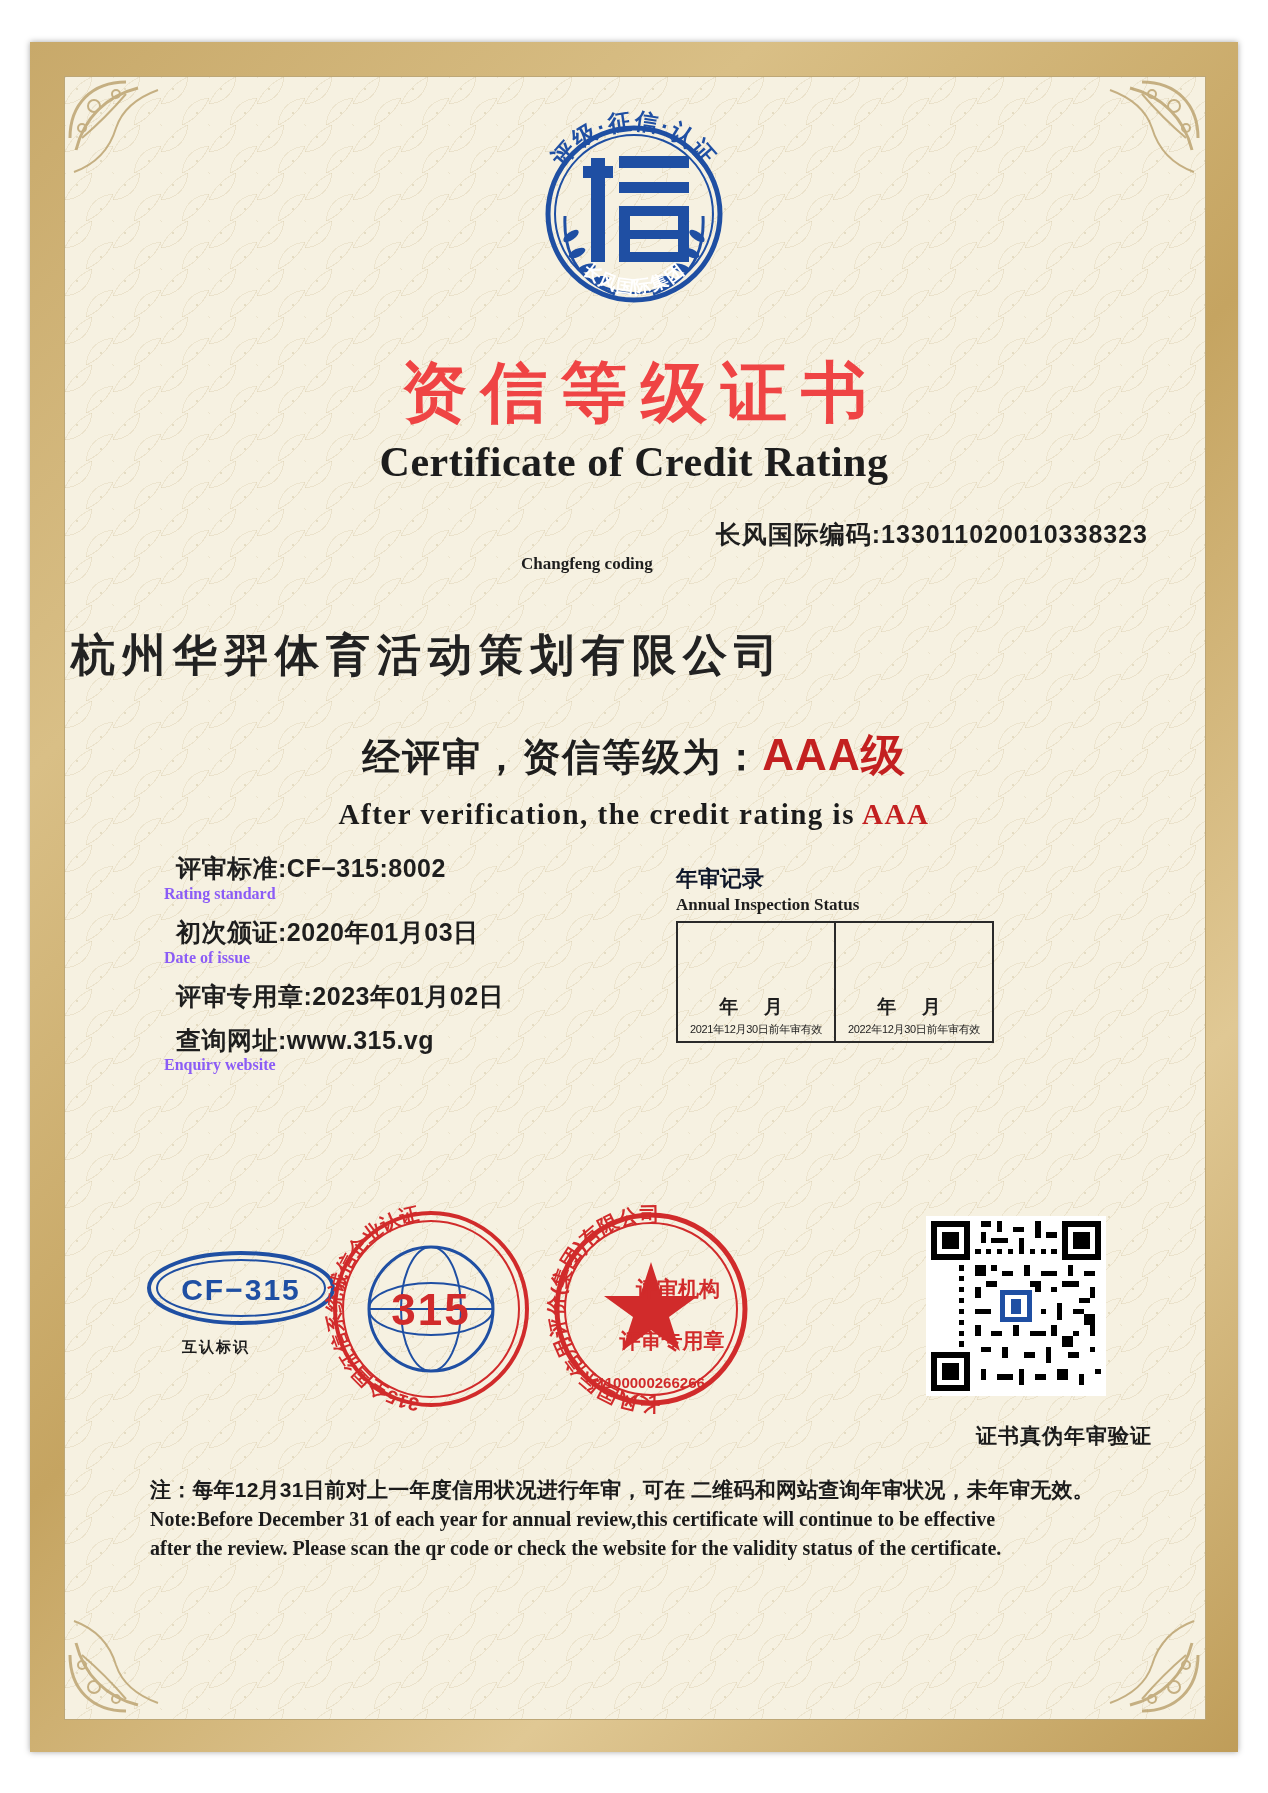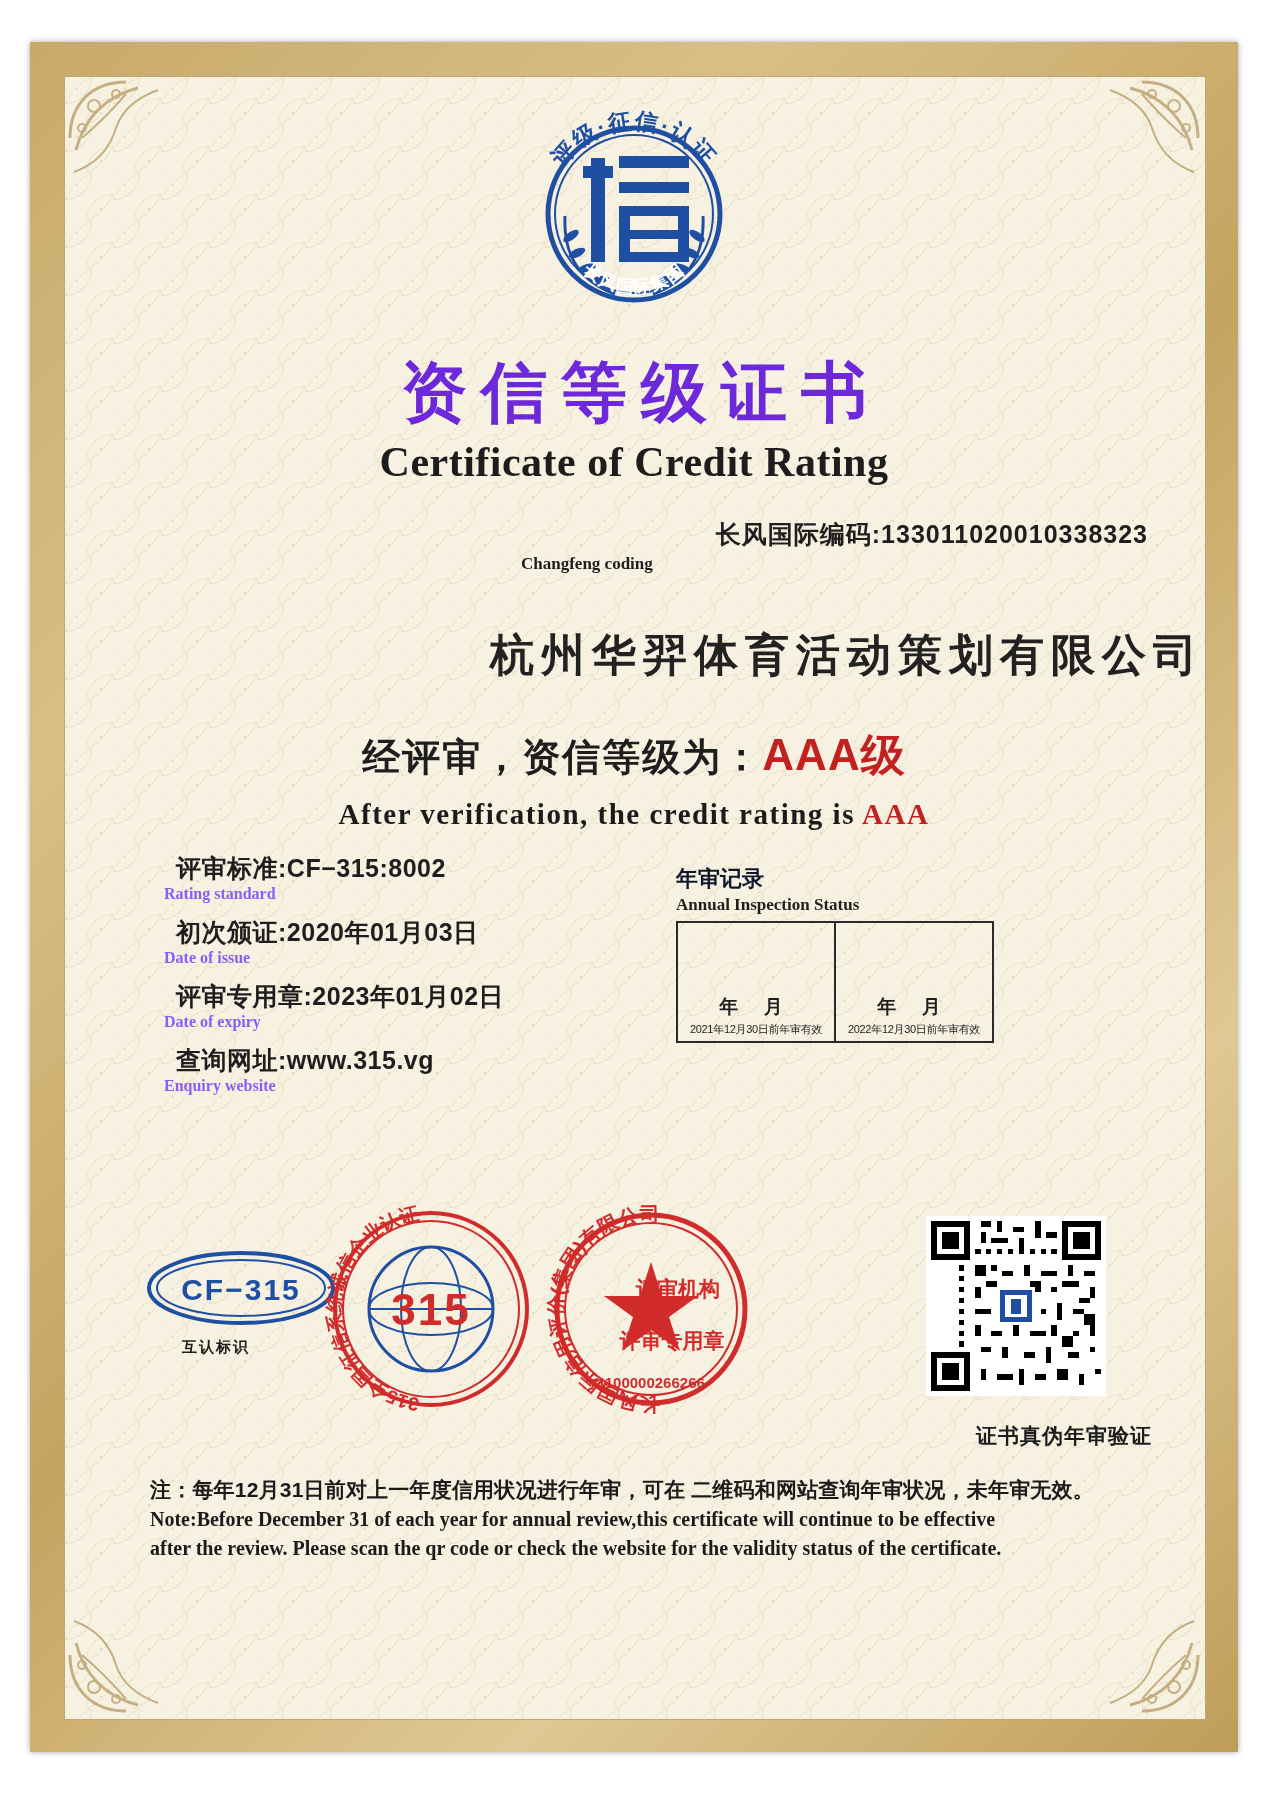--- a/index.html
+++ b/index.html
@@ -77,21 +77,21 @@
 
   
   .title-cn {
     position: absolute;
     top: 272px; left: 0; width: 100%;
     text-align: center;
     font-family: "Liberation Sans", sans-serif;
     font-weight: bold;
     font-size: 66px;
     letter-spacing: 14px;
-    color: #6d28d9;
+    color: #ef4444;
     text-indent: 14px;
   }
   .title-en {
     position: absolute;
     top: 362px; left: 0; width: 100%;
     text-align: center;
     font-family: "Liberation Serif", serif;
     font-weight: bold;
     font-size: 42px;
     color: #1d1d1d;
@@ -114,21 +114,21 @@
     left: 457px;
     font-family: "Liberation Serif", serif;
     font-weight: bold;
     font-size: 17px;
     color: #1e1e1e;
   }
   
   .company {
     position: absolute;
     top: 550px; left: 0; width: 100%;
-    text-align: right;
+    text-align: left;
     font-family: "Liberation Sans", sans-serif;
     font-weight: bold;
     font-size: 44px;
     letter-spacing: 7px;
     color: #222;
     text-indent: 7px;
   }
   
   .rating-cn {
     position: absolute;
@@ -431,21 +431,20 @@
       <div class="detail-row">
         <div class="detail-cn">评审标准:CF−315:8002</div>
         <div class="detail-en">Rating standard</div>
       </div>
       <div class="detail-row">
         <div class="detail-cn">初次颁证:2020年01月03日</div>
         <div class="detail-en">Date of issue</div>
       </div>
       <div class="detail-row">
         <div class="detail-cn">评审专用章:2023年01月02日</div>
-        <div class="detail-en">Date of expiry</div>
       </div>
       <div class="detail-row">
         <div class="detail-cn">查询网址:www.315.vg</div>
         <div class="detail-en">Enquiry website</div>
       </div>
     </div>
 
     <div class="annual">
       <div class="annual-cn">年审记录</div>
       <div class="annual-en">Annual Inspection Status</div>

